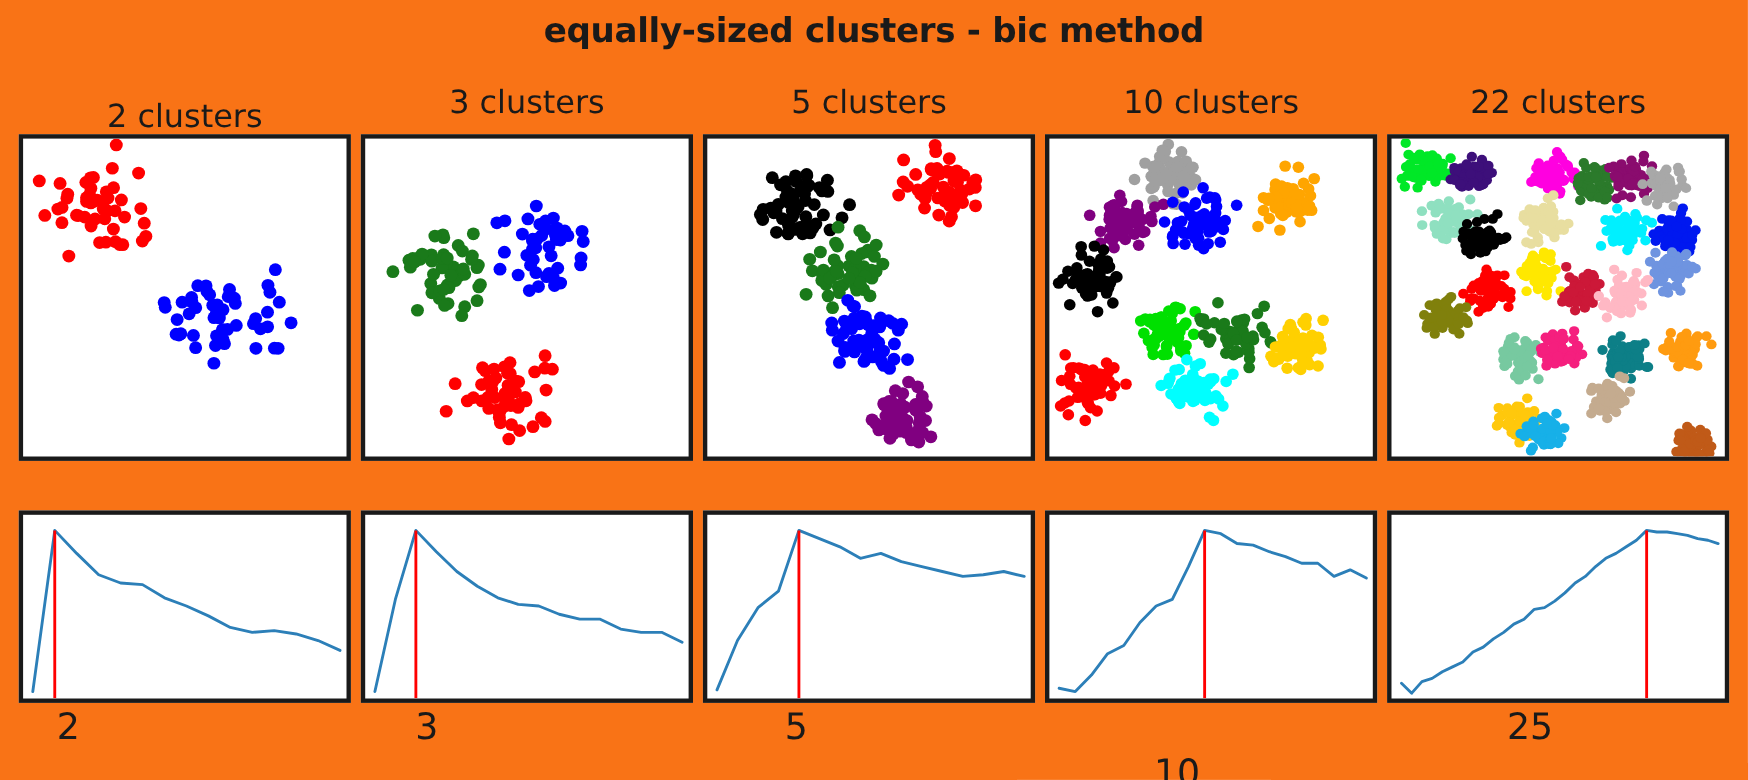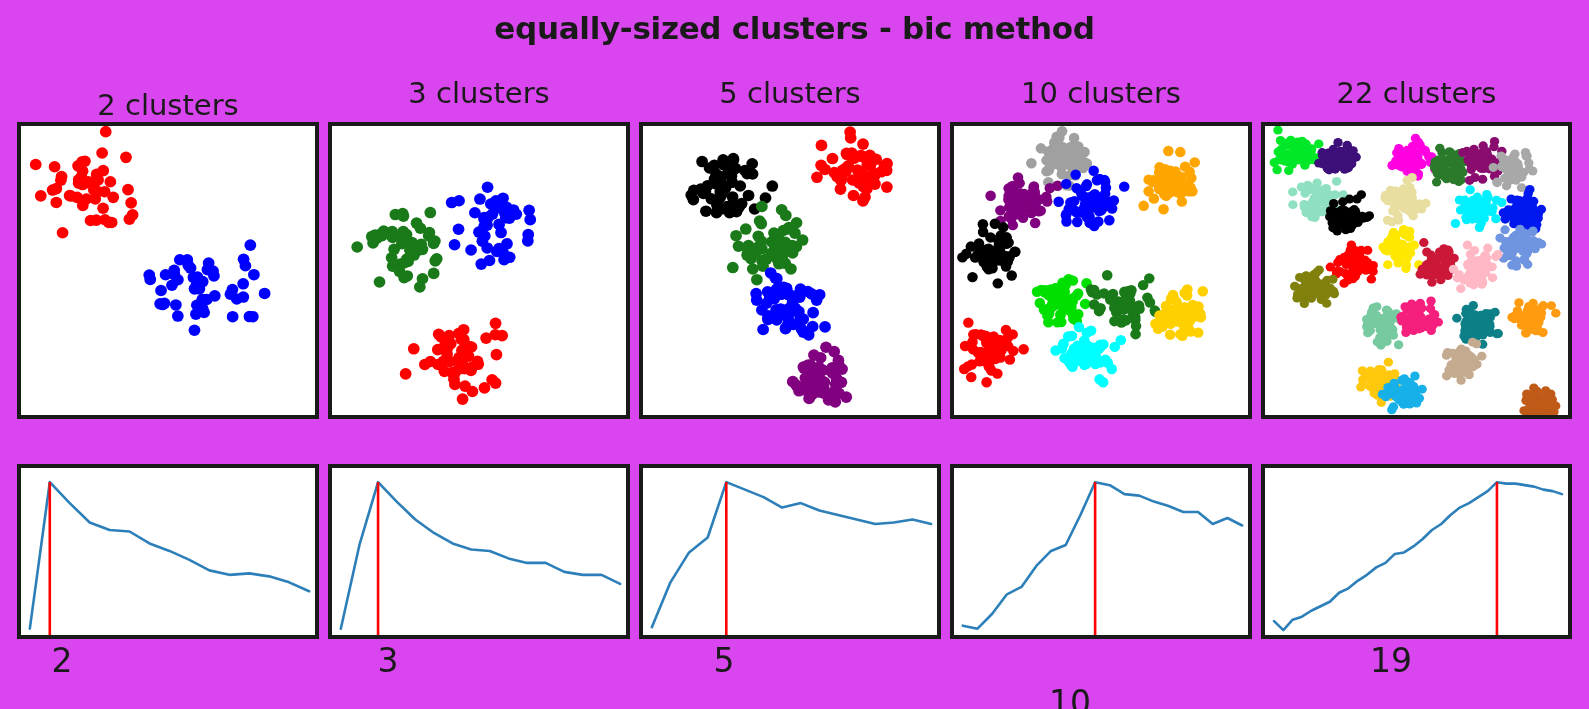--- a/index.html
+++ b/index.html
@@ -11,21 +11,21 @@
     width: 1589px;
     height: 709px;
     font-family: "DejaVu Sans", "Liberation Sans", sans-serif;
     overflow: hidden;
     position: relative;
   }
   #figure {
     position: relative;
     width: 1589px;
     height: 709px;
-    background: #d946ef;
+    background: #f97316;
   }
   #fig-title {
     position: absolute;
     top: 10px;
     left: 0;
     width: 1589px;
     text-align: center;
     font-size: 31px;
     font-weight: bold;
     color: #1a1a1a;
@@ -2711,15 +2711,15 @@
       <svg viewBox="0 0 100 100" preserveAspectRatio="none">
         <polyline points="3.00,91.73 6.06,97.10 9.13,90.84 12.19,89.05 15.26,85.47 18.32,82.78 21.39,80.10 24.45,74.72 27.52,72.04 30.58,67.56 33.65,63.98 36.71,59.50 39.77,56.82 42.84,51.45 45.90,50.55 48.97,46.97 52.03,42.50 55.10,37.12 58.16,33.54 61.23,28.17 64.29,23.70 67.35,21.01 70.42,17.43 73.48,13.85 76.55,8.48 79.61,9.37 82.68,9.37 85.74,10.27 88.81,11.16 91.87,12.95 94.94,13.85 98.00,15.64" fill="none" stroke="#2c7fb8" stroke-width="2.6" stroke-linejoin="round" stroke-linecap="round" vector-effect="non-scaling-stroke"></polyline>
         <line x1="76.55" x2="76.55" y1="8.48" y2="100" stroke="#ff0000" stroke-width="2.6" vector-effect="non-scaling-stroke"></line>
       </svg>
     </div>
 
   <div class="xtick-label" style="left:17px;  width:90px;  top:641px;">2</div>
   <div class="xtick-label" style="left:328px; width:120px; top:641px;">3</div>
   <div class="xtick-label" style="left:639px; width:170px; top:641px;">5</div>
   <div class="xtick-label" style="left:950px; width:240px; top:641px;margin-top:42px;">10</div>
-  <div class="xtick-label" style="left:1261px;width:260px; top:641px;">19</div>
+  <div class="xtick-label" style="left:1261px;width:260px; top:641px;">25</div>
 
 </div>
 
 </body></html>

